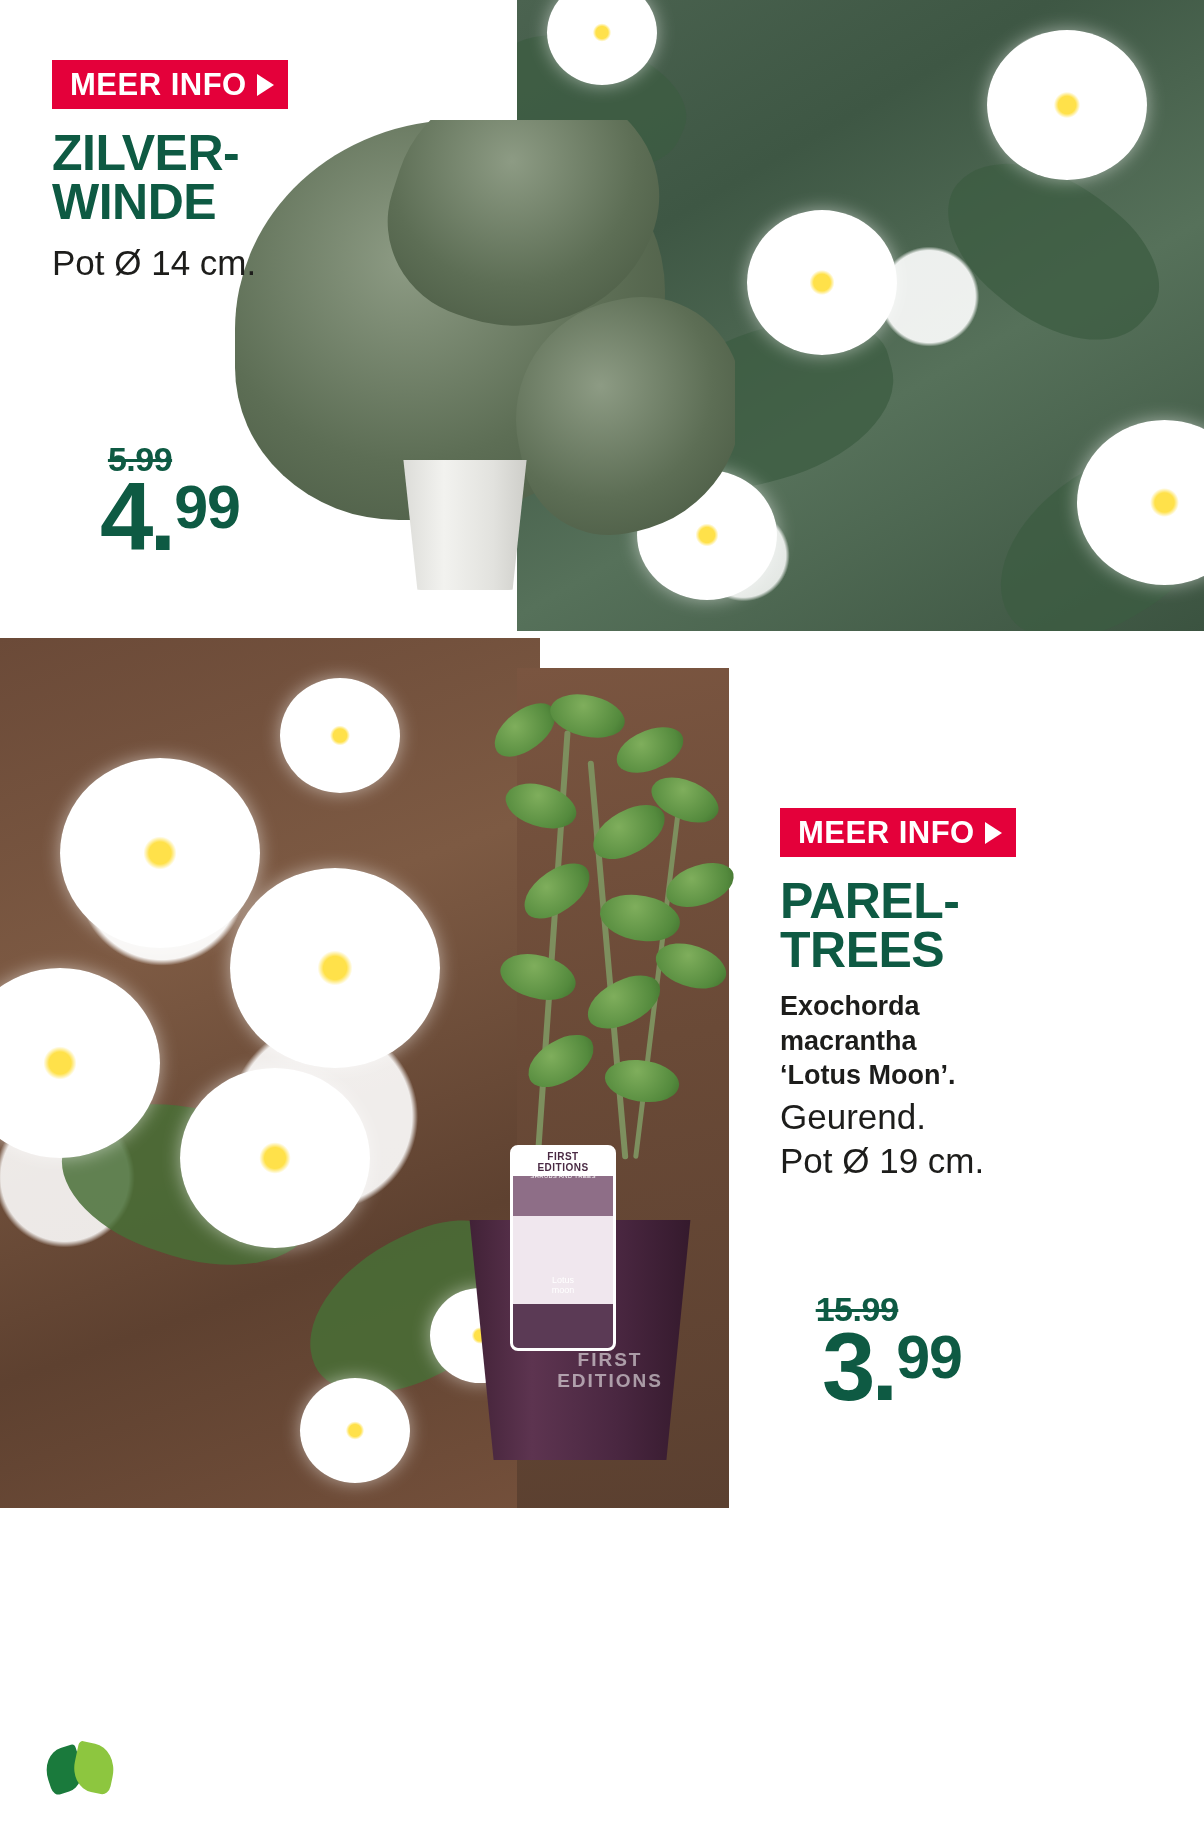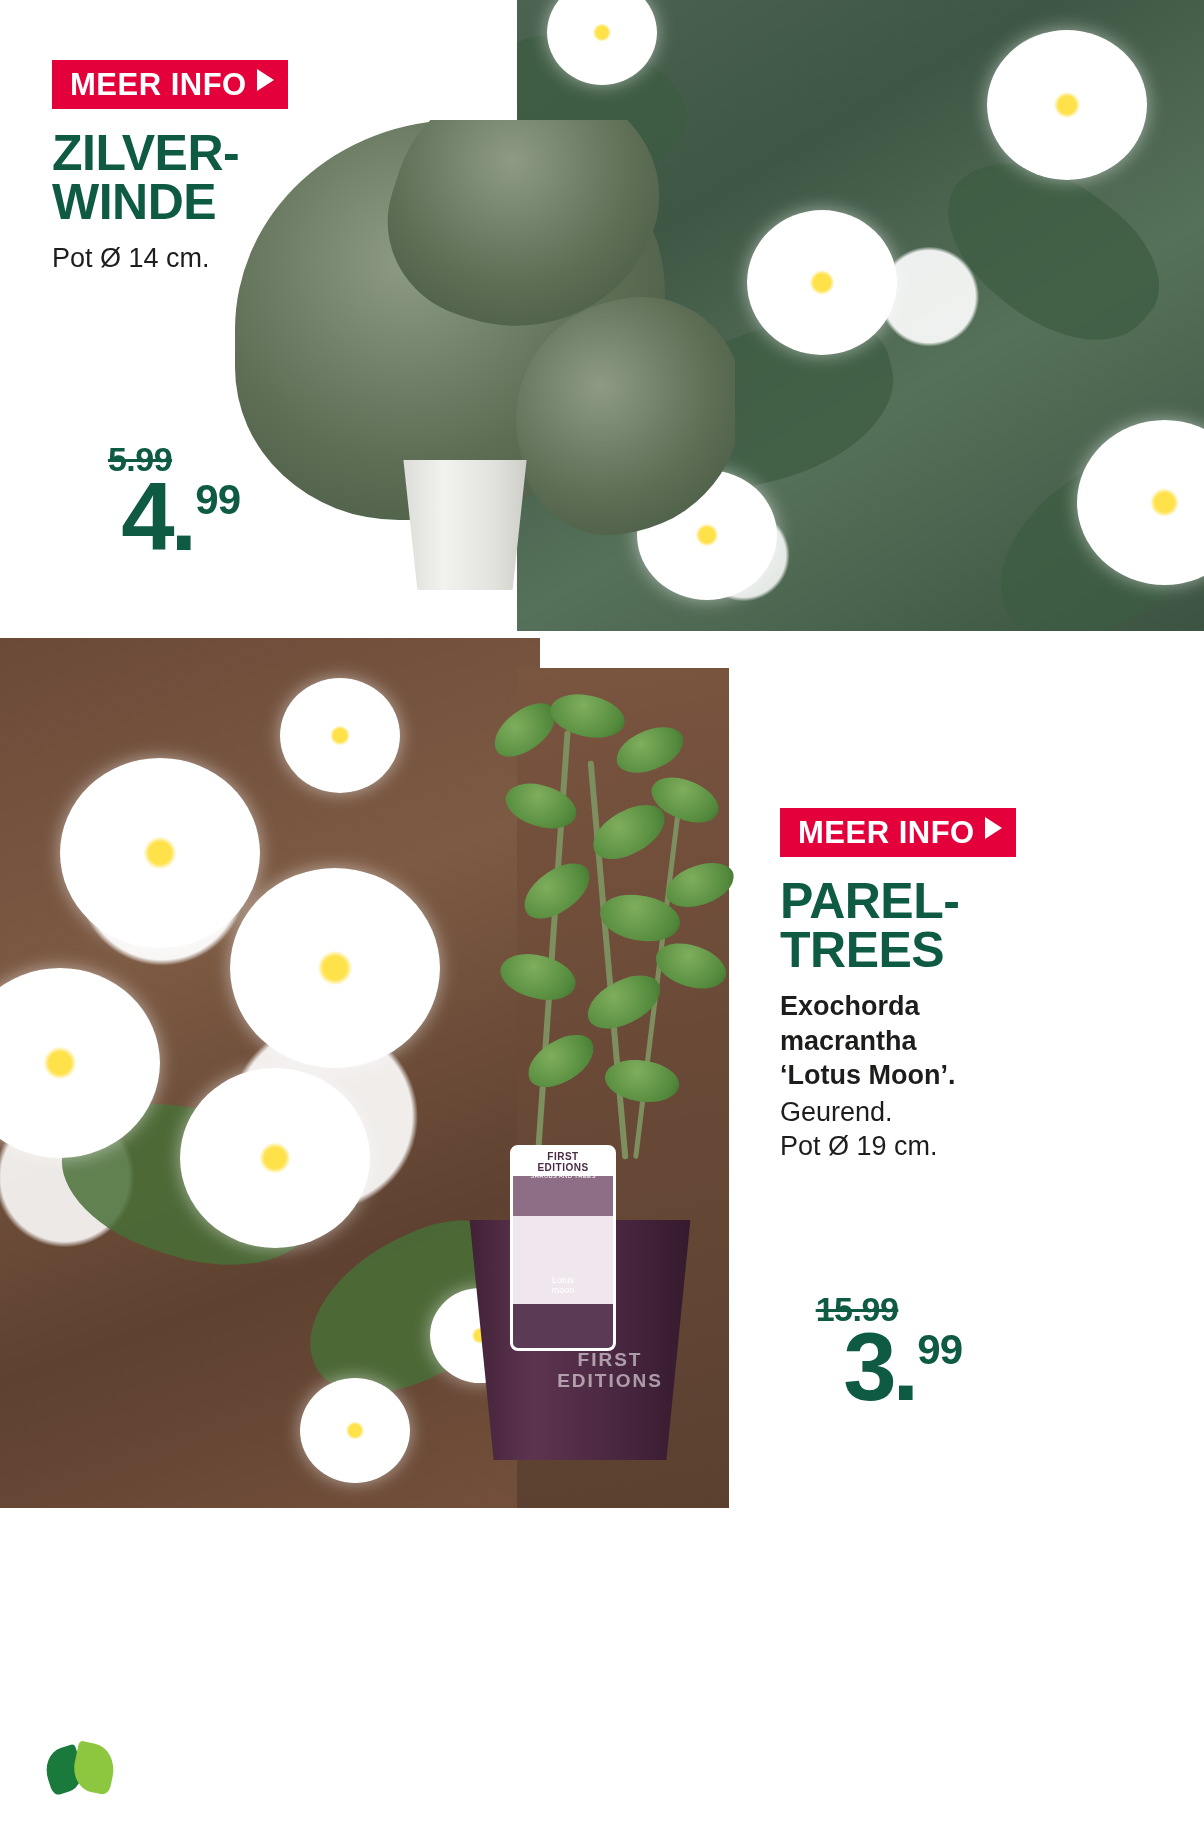--- a/index.html
+++ b/index.html
@@ -16,20 +16,21 @@
     color: #1d1d1b;
   }
 
   
   .panel {
     position: absolute;
     overflow: hidden;
   }
   .more-info {
     display: inline-flex;
+    align-items: center;
     background: #e4003a;
     color: #ffffff;
     font-weight: bold;
     letter-spacing: .5px;
     padding: 9px 14px 9px 18px;
     font-size: 31px;
     line-height: 1;
   }
   .more-info .arrow {
     width: 0;
@@ -49,21 +50,21 @@
     white-space: pre-line;
   }
   .plant-latin {
     font-weight: bold;
     font-size: 27px;
     line-height: 1.28;
     white-space: pre-line;
     margin-bottom: 2px;
   }
   .plant-spec {
-    font-size: 27px;
+    font-size: 35px;
     line-height: 1.28;
     white-space: pre-line;
   }
   .price-block {
     position: absolute;
     color: #0e5a43;
   }
   .price-old {
     font-weight: bold;
     font-size: 34px;
@@ -83,21 +84,21 @@
     font-size: 96px;
     letter-spacing: -4px;
   }
   .price-dot {
     font-weight: bold;
     font-size: 96px;
     letter-spacing: -2px;
   }
   .price-dec {
     font-weight: bold;
-    font-size: 42px;
+    font-size: 61px;
     margin-top: 4px;
     letter-spacing: -1px;
   }
 
   
   #top-photo-right {
     left: 517px; top: 0; width: 687px; height: 631px;
     background:
       radial-gradient(circle at 78% 14%, rgba(255,255,255,.95) 0 52px, rgba(255,255,255,0) 56px),
       radial-gradient(circle at 60% 47%, rgba(255,255,255,.9) 0 46px, rgba(255,255,255,0) 50px),

